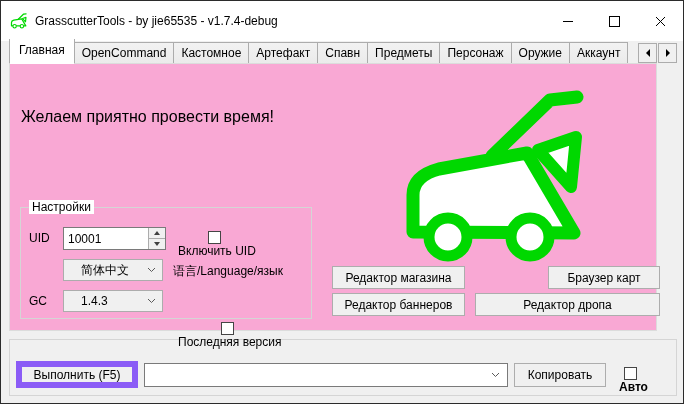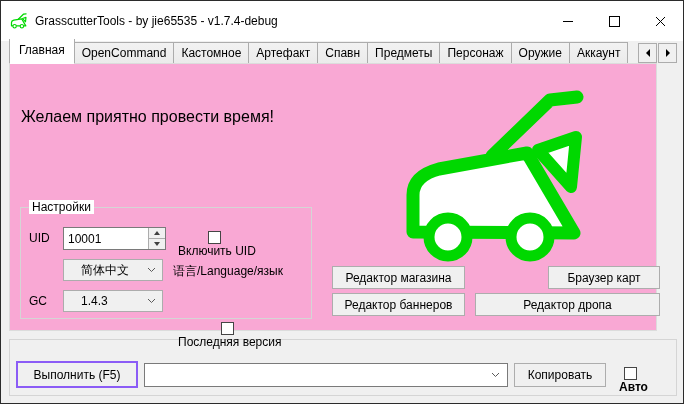--- a/index.html
+++ b/index.html
@@ -42,21 +42,21 @@
   .tri-down{width:0;height:0;border-left:3px solid transparent;border-right:3px solid transparent;border-top:4px solid #404040;}
   .combo{position:absolute;height:22px;width:100px;background:#f0f0f0;border:1px solid #acacac;box-sizing:border-box;display:flex;align-items:center;font-size:12px;padding-left:17px;color:#000;}
   .combo .chev{margin-left:auto;margin-right:6px;}
   .checkrow{position:absolute;display:flex;align-items:center;flex-direction:column;}
   .cb{width:13px;height:13px;background:#fff;border:1px solid #454545;box-sizing:border-box;flex:0 0 auto;}
   .cb-label{font-size:12px;margin-left:5px;white-space:nowrap;color:#000;}
   
   .winbtn{position:absolute;background:#f0f0f0;border:1px solid #adadad;box-sizing:border-box;font-size:12px;color:#000;display:flex;align-items:center;justify-content:center;height:23px;font-family:"Liberation Sans",sans-serif;}
   
   .commands{left:8px;top:338px;width:668px;height:57px;}
-  .run-btn{position:absolute;left:6px;top:21px;width:122px;height:27px;background:#f0f0f0;border:2px solid #8b5cf6;box-sizing:border-box;font-size:12px;display:flex;align-items:center;justify-content:center;}
+  .run-btn{position:absolute;left:6px;top:21px;width:122px;height:27px;background:#f0f0f0;border:6px solid #8b5cf6;box-sizing:border-box;font-size:12px;display:flex;align-items:center;justify-content:center;}
   .cmd-combo{position:absolute;left:134px;top:23px;width:364px;height:24px;background:#fff;border:1px solid #7a7a7a;box-sizing:border-box;display:flex;align-items:center;}
   .cmd-combo input{flex:1;border:none;outline:none;font-size:12px;padding:0 4px;font-family:"Liberation Sans",sans-serif;background:transparent;}
   .cmd-combo .chev{margin-right:7px;}
   .copy-btn{left:504px;top:23px;width:92px;height:24px;}
   .auto-check{left:604px;top:27px;font-weight:bold;}
 </style>
 </head>
 <body>
 
 <div class="window">

